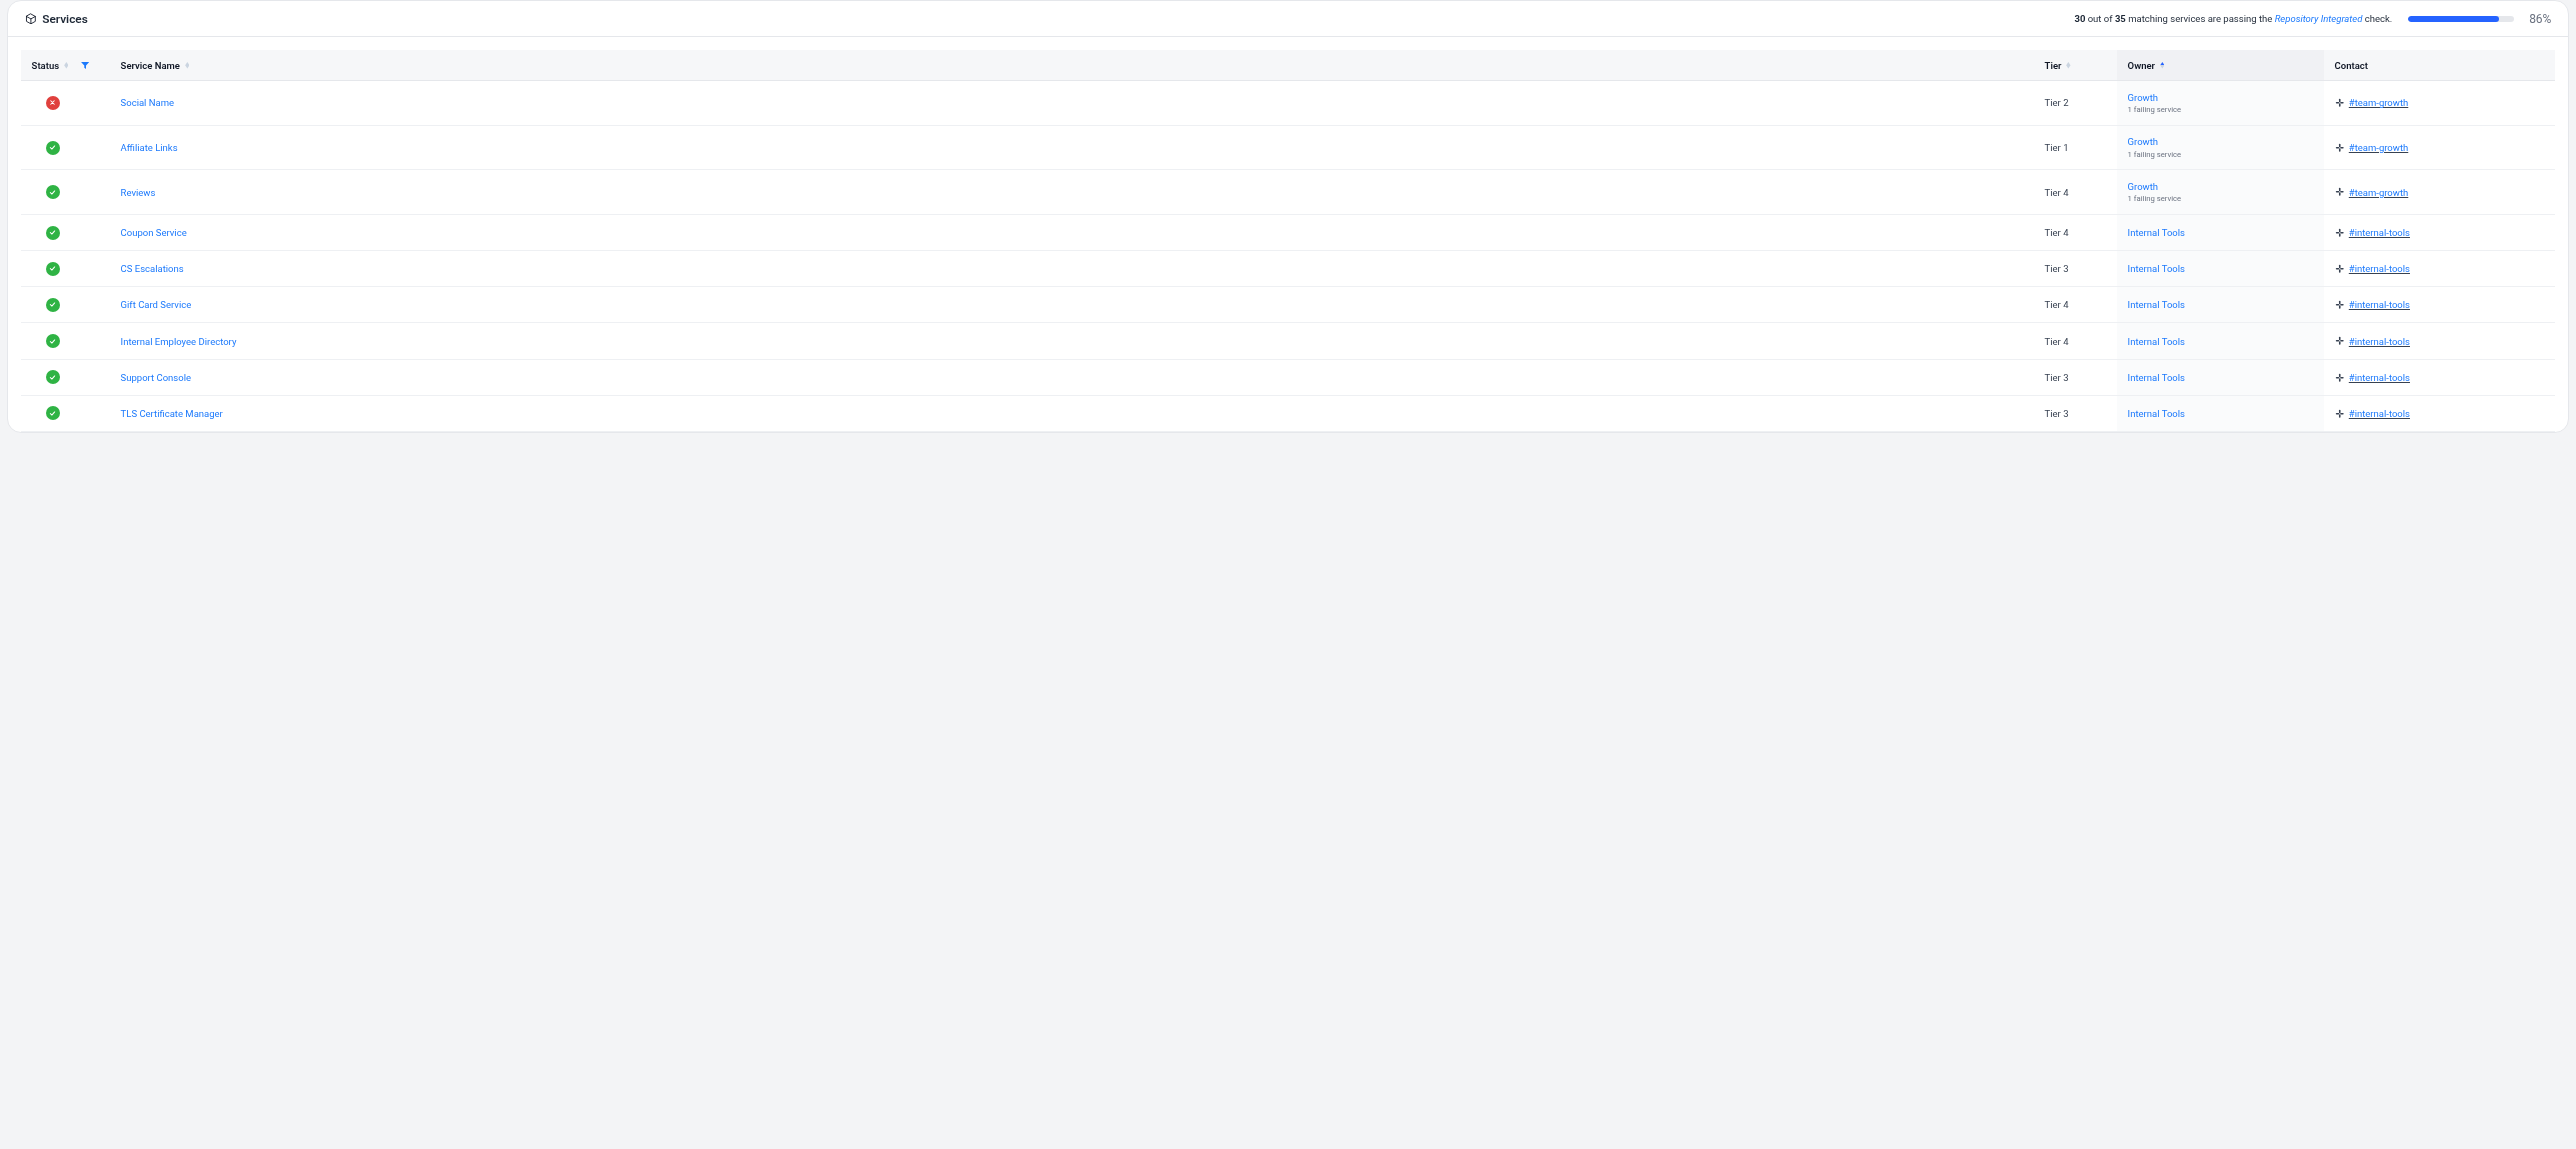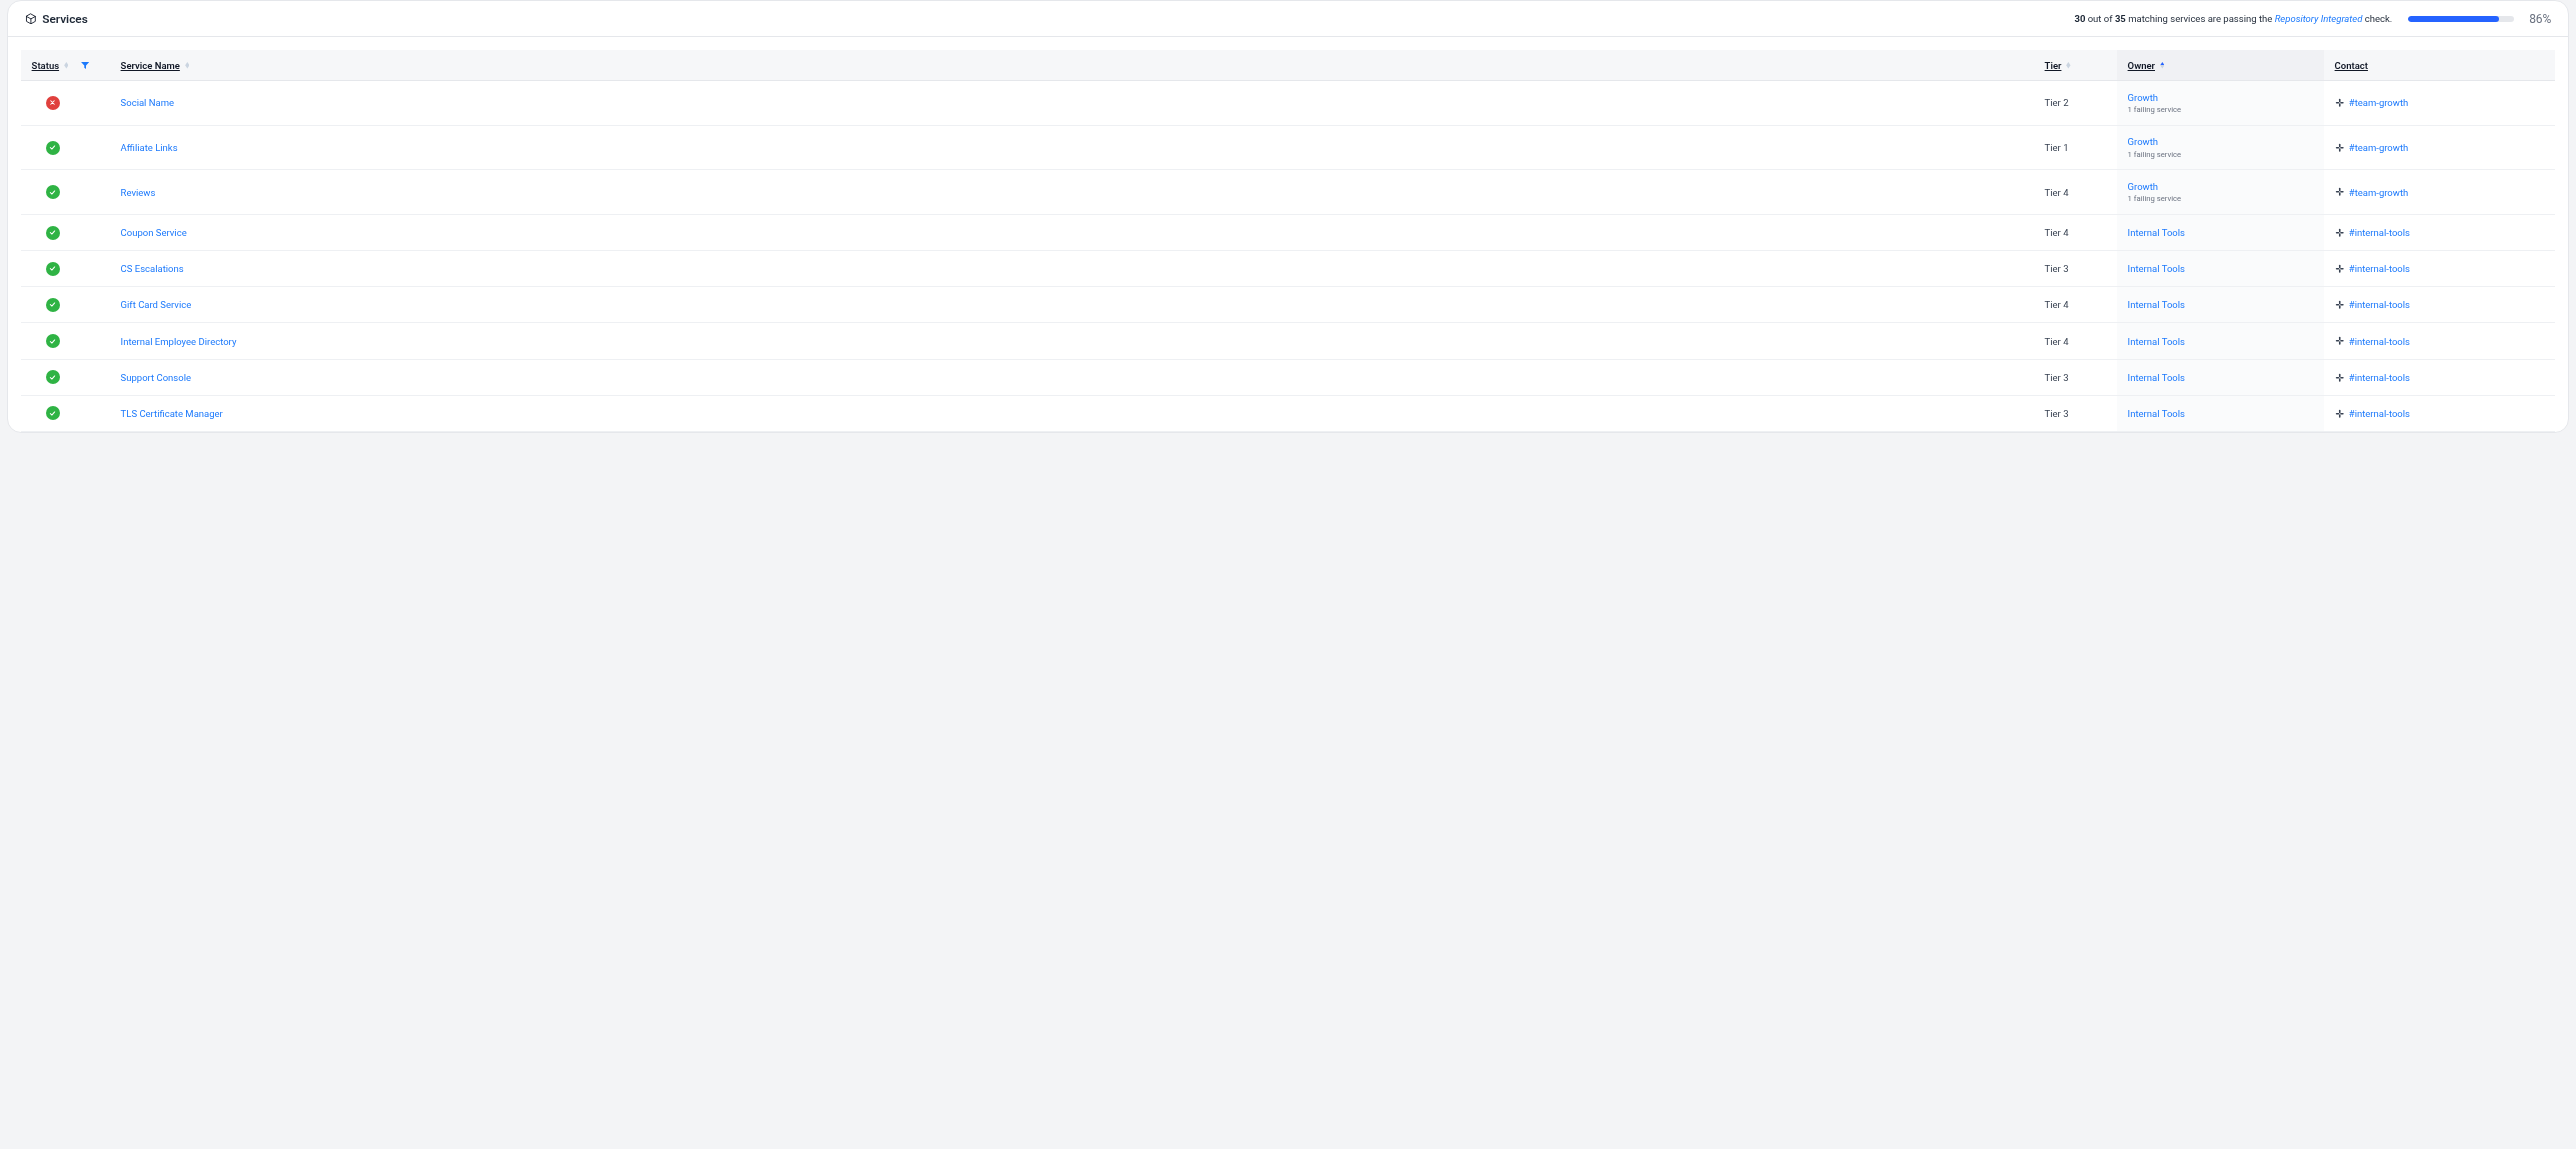--- a/index.html
+++ b/index.html
@@ -80,21 +80,21 @@
     color: #111827;
     padding: 9.5px 10.6px;
     border-bottom: 0.6px solid #e5e7eb;
   }
   thead th.col-status { width: 89px; }
   thead th.col-name   { width: auto;  }
   thead th.col-tier   { width: 83px; text-align: center; }
   thead th.col-owner  { width: 207px; background:#f0f1f4; }
   thead th.col-contact{ width: 231px; }
 
-  .th-inner { display:flex; align-items:center; gap:4.7px;text-decoration:underline; }
+  .th-inner { display:flex; align-items:center; gap:4.7px; }
   .sort {
     display:inline-flex; flex-direction:column; line-height:0;
   }
   .sort svg { width:4.7px; height:3.5px; }
   .sort .up { fill:#cbd5e1; }
   .sort .down { fill:#cbd5e1; }
   .sort.active-up .up { fill:#2563ff; }
 
   .filter-icon { color:#1d7afc; margin-left:8.3px; }
 
@@ -112,21 +112,21 @@
     display:inline-flex; align-items:center; justify-content:center;
     margin-left: 14px;
   }
   .status-pass { background:#2fb344; }
   .status-fail { background:#e0403d; }
   .status-badge svg { width:7px; height:7px; fill:#fff; }
 
   .link { color:#1d7afc; text-decoration:none; }
   .sub { color:#6b7280; font-size:7.7px; margin-top:2.4px; display:block; }
 
-  .contact-cell { display:flex; align-items:center; gap:4.7px; }
+  .contact-cell { display:flex; align-items:center; gap:4.7px;text-decoration:underline; }
   .slack-icon { width:9.5px; height:9.5px; color:#374151; flex-shrink:0; }
 
 </style>
 </head>
 <body>
 
 <div class="page">
   <div class="panel">
 
     <div class="panel-header">

